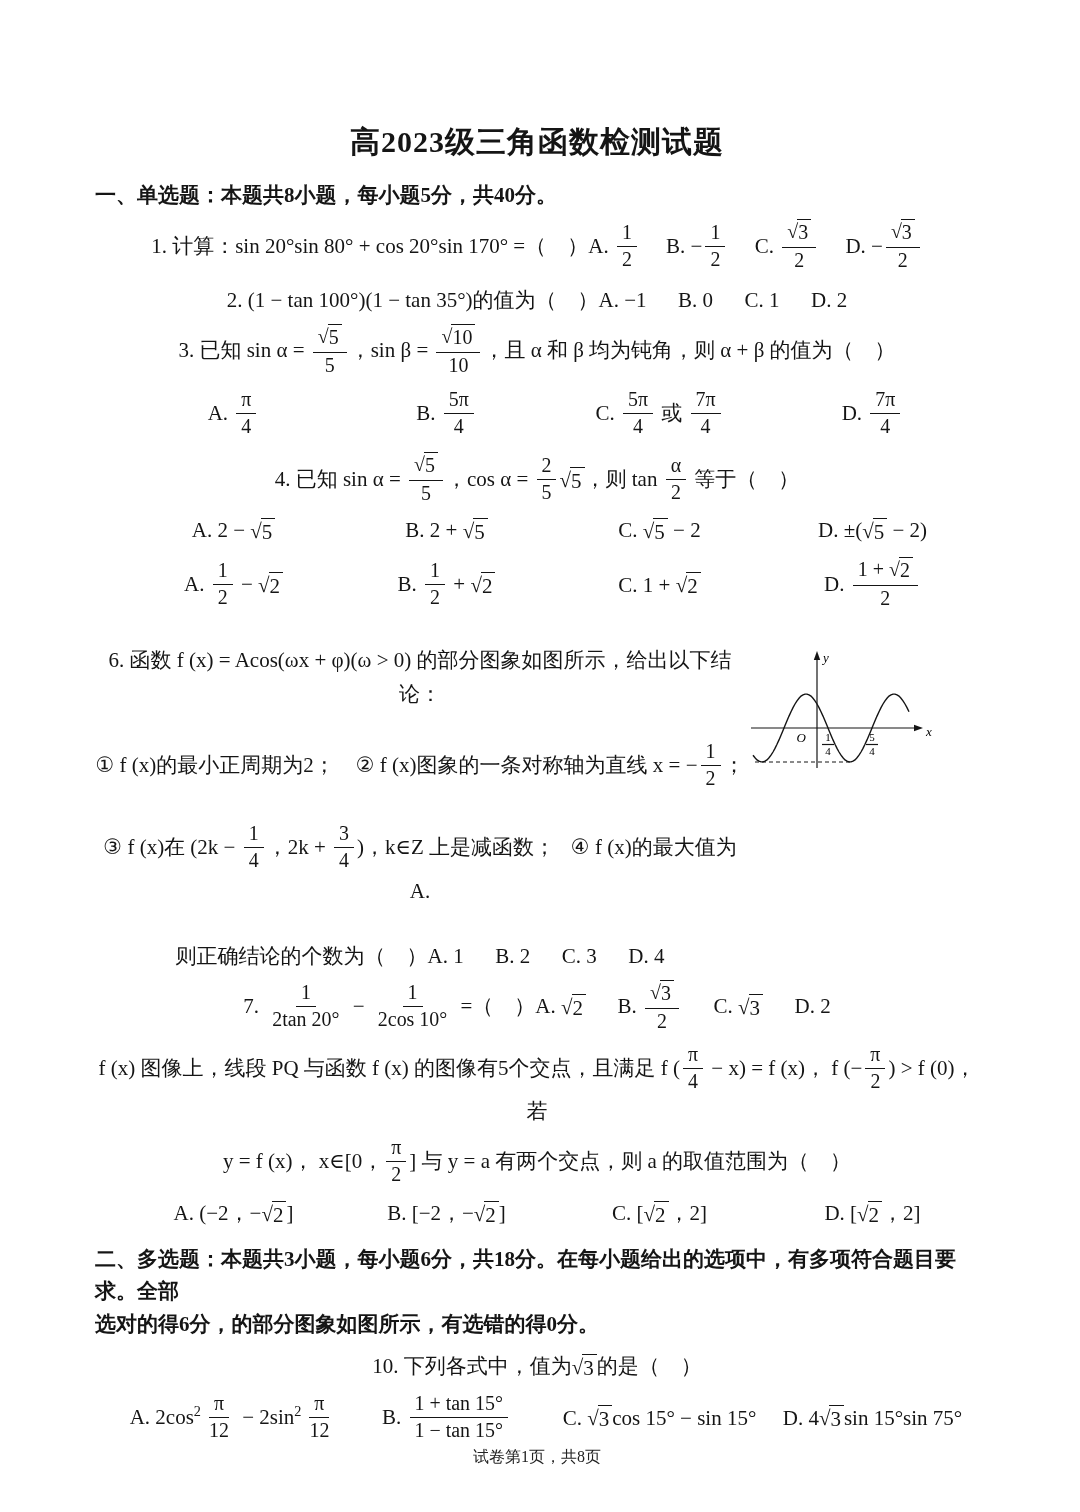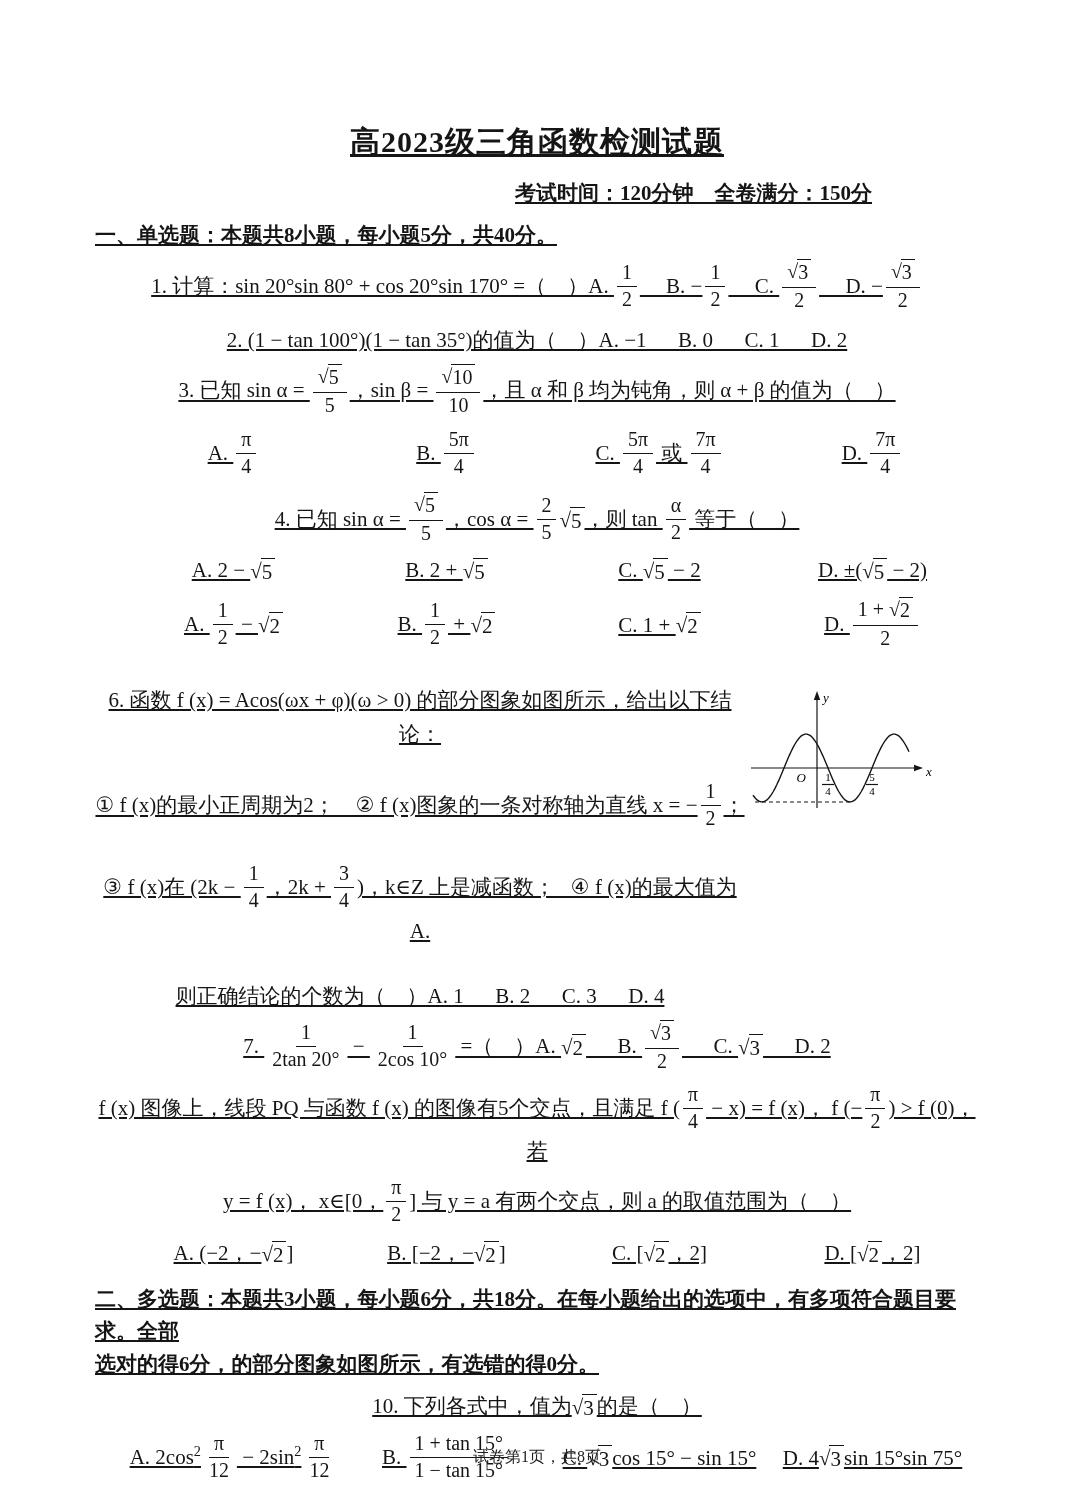--- a/index.html
+++ b/index.html
@@ -3,21 +3,21 @@
 <meta charset="utf-8">
 <style>
   * { box-sizing: border-box; }
   html, body { margin: 0; padding: 0; }
   body {
     width: 1080px; height: 1512px;
     background: #ffffff; color: #151515;
     font-family: "Liberation Serif", "DejaVu Serif", "DejaVu Sans", serif;
     font-size: 21px;
   }
-  .page { position: relative; width: 1074px; height: 1512px; padding: 122px 95px 0 95px; overflow: hidden; text-decoration: underline; }
+  .page { position: relative; width: 1074px; height: 1512px; padding: 122px 95px 0 95px; overflow: hidden; }
   .title { margin: 0 0 16px 0; text-align: center; font-size: 30px; font-weight: 700; letter-spacing: 1px; }
   .exam-info { margin: 0 0 12px 420px; font-weight: 700; font-size: 21px; }
   .section-head { font-weight: 700; margin: 6px 0 10px 0; line-height: 1.55; }
   .q { margin: 0 0 6px 0; text-align: center; }
   .qline { margin: 9px 0; line-height: 1.6; }
   .opt-row { display: flex; padding-left: 32px; margin: 10px 0 14px 0; align-items: center; }
   .opt { flex: 1; }
   .frac { display: inline-flex; flex-direction: column; align-items: center; vertical-align: middle; margin: 0 3px; line-height: 1.2; font-size: 0.95em; position: relative; top: -2px; }
   .fnum { display: block; padding: 0 5px 1px; border-bottom: 1.4px solid #151515; }
   .fden { display: block; padding: 1px 5px 0; }
@@ -35,21 +35,20 @@
   .gf { font-size: 11px; font-family: "Liberation Serif", serif; }
   .footer { position: absolute; left: 0; right: 0; bottom: 44px; text-align: center; font-size: 16px; color: #222; }
 </style>
 </head>
 <body>
 
 <div class="page">
 
   <h1 class="title">高2023级三角函数检测试题</h1>
 
-  <div class="exam-info">考试时间：120分钟&nbsp;&nbsp;&nbsp;&nbsp;全卷满分：150分</div>
 
   <div class="section-head">一、单选题：本题共8小题，每小题5分，共40分。</div>
 
   <div class="q">
       <div class="qline">1. 计算：sin 20°sin 80° + cos 20°sin 170° =（&nbsp;&nbsp;&nbsp;&nbsp;）A. <span class="frac">
           <span class="fnum">1</span>
           <span class="fden">2</span>
         </span>&nbsp;&nbsp;&nbsp;&nbsp;&nbsp;B. −<span class="frac">
           <span class="fnum">1</span>
           <span class="fden">2</span>

